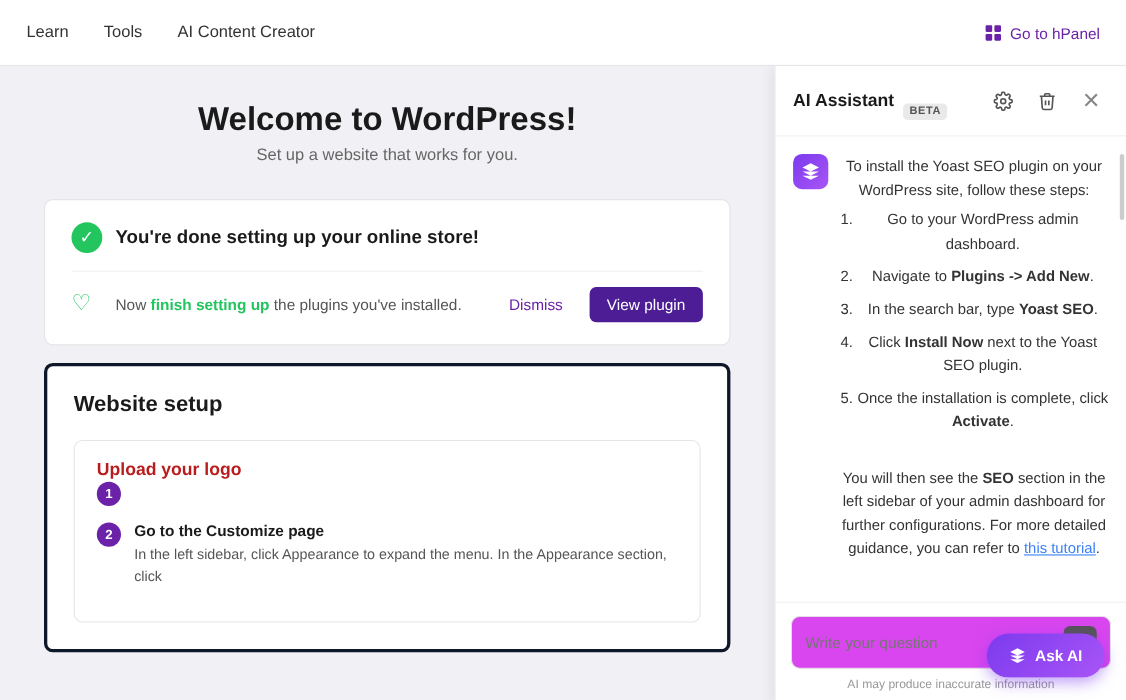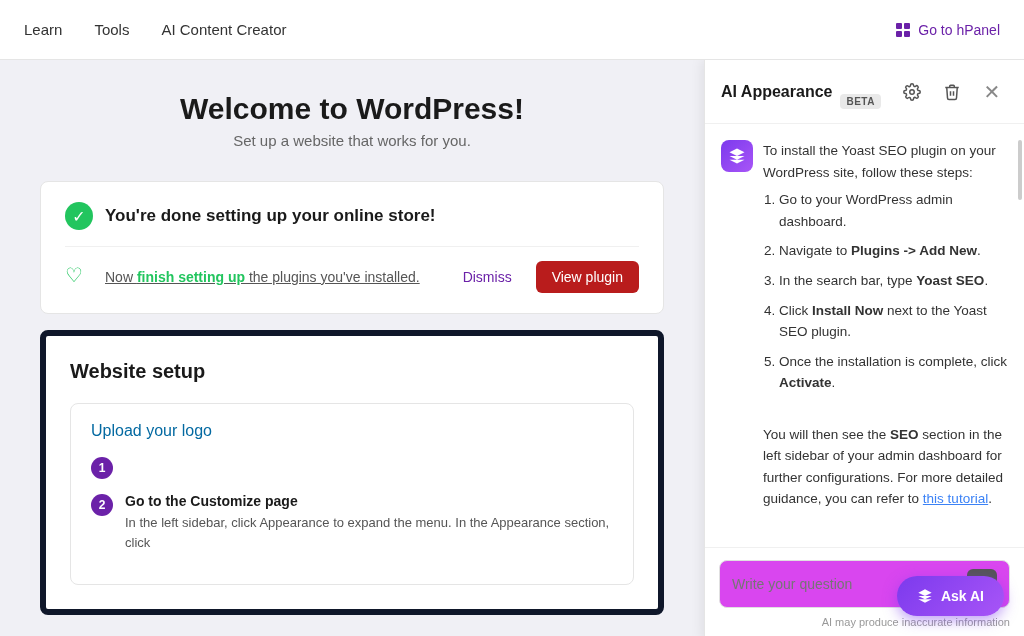--- a/index.html
+++ b/index.html
@@ -115,73 +115,71 @@
       width: 28px;
       height: 28px;
       color: #22c55e;
       font-size: 20px;
       flex-shrink: 0;
     }
     .setup-message {
       flex: 1;
       font-size: 14px;
       color: #555;
-      text-decoration: underline;
     }
     .setup-message a {
       color: #22c55e;
       font-weight: 600;
       text-decoration: none;
     }
     .dismiss-btn {
       color: #6b21a8;
       font-size: 14px;
       font-weight: 500;
       cursor: pointer;
       background: none;
       border: none;
       padding: 6px 12px;
     }
     .view-plugins-btn {
-      background: #b91c1c;
+      background: #4c1d95;
       color: white;
       border: none;
       padding: 8px 16px;
       border-radius: 6px;
       font-size: 14px;
       font-weight: 500;
       cursor: pointer;
       white-space: nowrap;
     }
 
     
     .website-setup-card {
       background: #fff;
       border-radius: 8px;
       padding: 24px;
-      border: 6px solid #0f172a;
+      border: 3px solid #0f172a;
     }
     .website-setup-title {
       font-size: 20px;
       font-weight: 700;
       color: #1a1a1a;
       margin-bottom: 20px;
     }
 
     
     .upload-logo-section {
       border: 1px solid #e5e5e5;
       border-radius: 8px;
       padding: 18px 20px;
     }
     .upload-logo-heading {
       font-size: 16px;
-      font-weight: 400;
-      color: #0369a1;
-      margin-bottom: 16px;
+      font-weight: 700;
+      color: #b91c1c;
     }
     .step-item {
       display: flex;
       gap: 12px;
       margin-bottom: 14px;
     }
     .step-number {
       width: 22px;
       height: 22px;
       background: #6b21a8;
@@ -273,20 +271,21 @@
       right: 2px;
       top: 80px;
     }
 
     
     .ai-chat-content {
       flex: 1;
       overflow-y: auto;
       padding: 16px;
       position: relative;
+      text-align: center;
     }
     .ai-message {
       display: flex;
       gap: 10px;
       margin-bottom: 12px;
     }
     .ai-avatar {
       width: 32px;
       height: 32px;
       background: linear-gradient(135deg, #7c3aed, #a855f7);
@@ -347,21 +346,21 @@
       width: 30px;
       height: 30px;
       border-radius: 6px;
       cursor: pointer;
       display: flex;
       align-items: center;
       justify-content: center;
       font-size: 14px;
     }
     .ai-disclaimer {
-      text-align: right;
+      text-align: center;
       font-size: 11px;
       color: #999;
       margin-top: 8px;
     }
 
     
     .ask-ai-btn {
       position: fixed;
       bottom: 20px;
       right: 20px;
@@ -459,21 +458,21 @@
             <p>In the left sidebar, click Appearance to expand the menu. In the Appearance section, click</p>
           </div>
         </div>
       </div>
     </div>
   </div>
 
   <div class="ai-panel">
 
     <div class="ai-panel-header">
-      <span class="ai-title">AI Appearance</span>
+      <span class="ai-title">AI Assistant</span>
       <span class="beta-badge">BETA</span>
       <div class="ai-panel-actions">
         <button class="ai-action-btn" title="Settings">
           <svg width="18" height="18" viewBox="0 0 24 24" fill="none" stroke="currentColor" stroke-width="2">
             <circle cx="12" cy="12" r="3"></circle>
             <path d="M19.4 15a1.65 1.65 0 0 0 .33 1.82l.06.06a2 2 0 0 1-2.83 2.83l-.06-.06a1.65 1.65 0 0 0-1.82-.33 1.65 1.65 0 0 0-1 1.51V21a2 2 0 0 1-4 0v-.09A1.65 1.65 0 0 0 9 19.4a1.65 1.65 0 0 0-1.82.33l-.06.06a2 2 0 0 1-2.83-2.83l.06-.06A1.65 1.65 0 0 0 4.68 15a1.65 1.65 0 0 0-1.51-1H3a2 2 0 0 1 0-4h.09A1.65 1.65 0 0 0 4.6 9a1.65 1.65 0 0 0-.33-1.82l-.06-.06a2 2 0 0 1 2.83-2.83l.06.06A1.65 1.65 0 0 0 9 4.68a1.65 1.65 0 0 0 1-1.51V3a2 2 0 0 1 4 0v.09a1.65 1.65 0 0 0 1 1.51 1.65 1.65 0 0 0 1.82-.33l.06-.06a2 2 0 0 1 2.83 2.83l-.06.06A1.65 1.65 0 0 0 19.4 9a1.65 1.65 0 0 0 1.51 1H21a2 2 0 0 1 0 4h-.09a1.65 1.65 0 0 0-1.51 1z"></path>
           </svg>
         </button>
         <button class="ai-action-btn" title="Delete">
           <svg width="18" height="18" viewBox="0 0 24 24" fill="none" stroke="currentColor" stroke-width="2">

